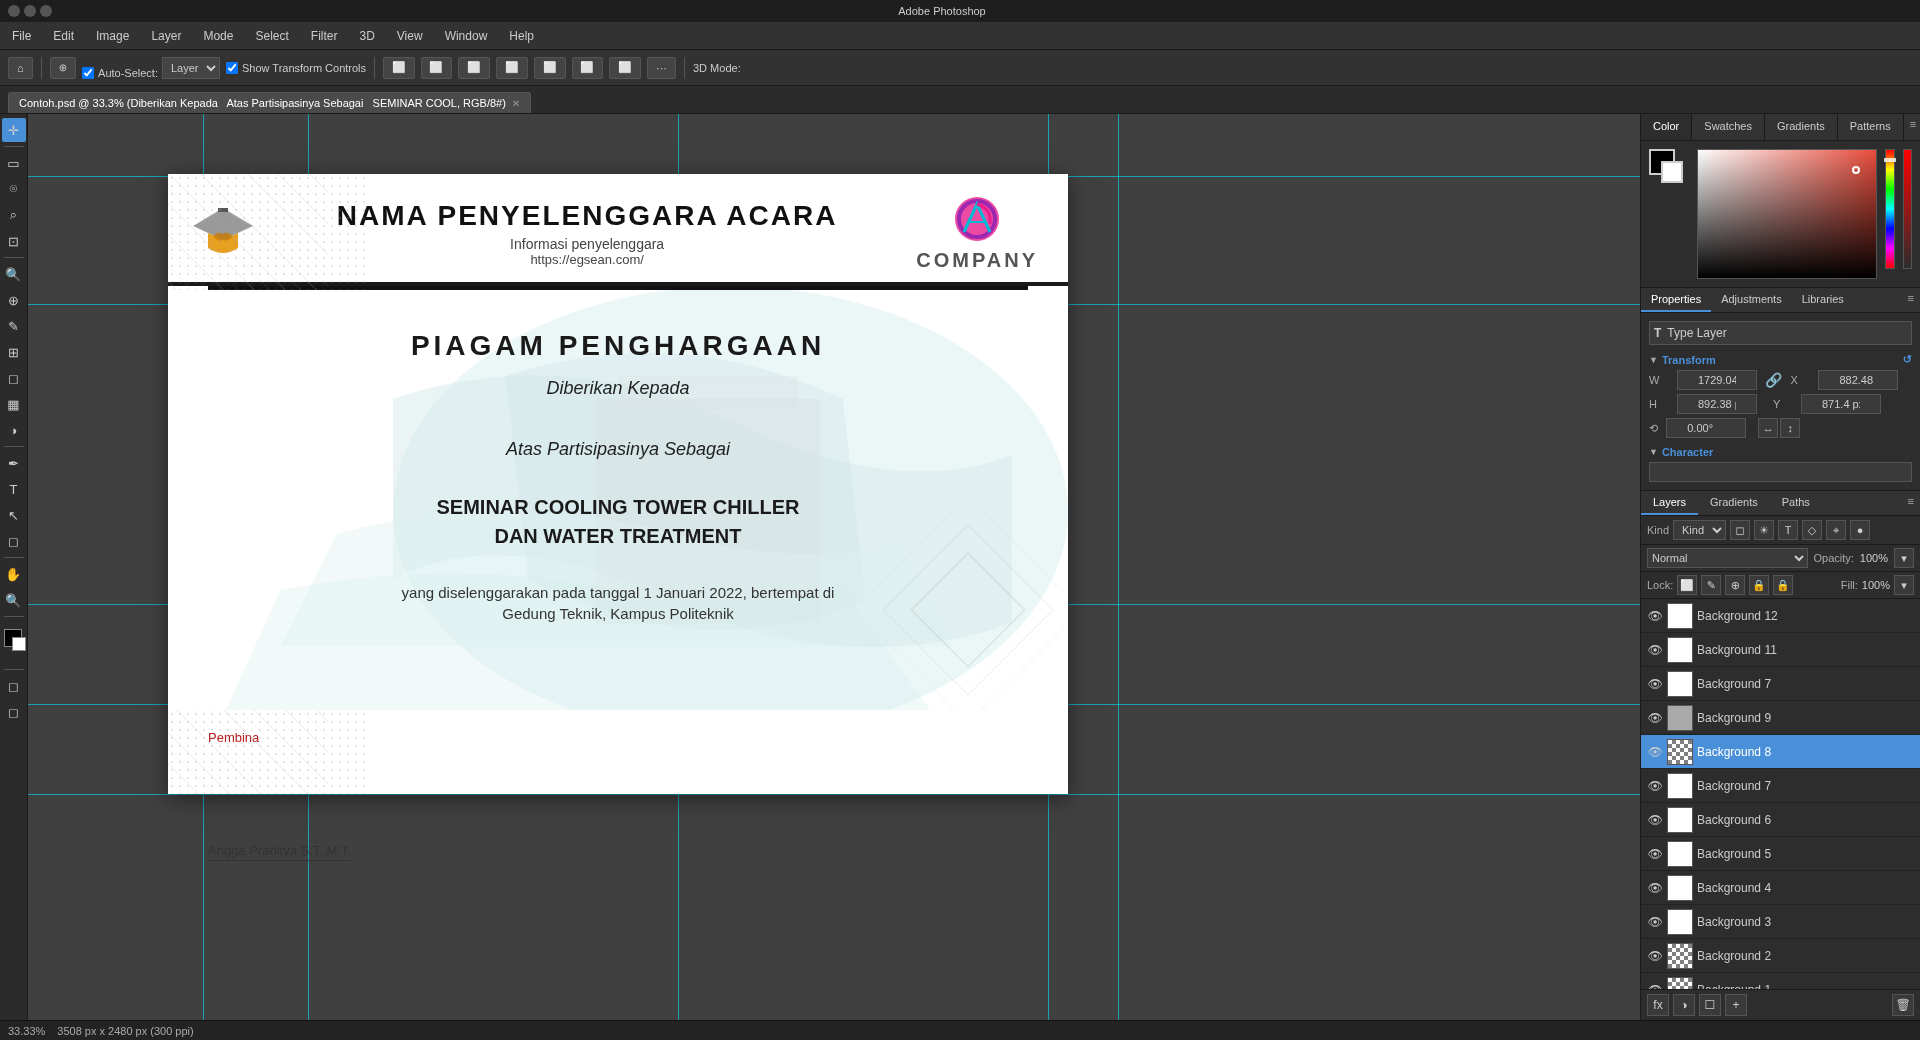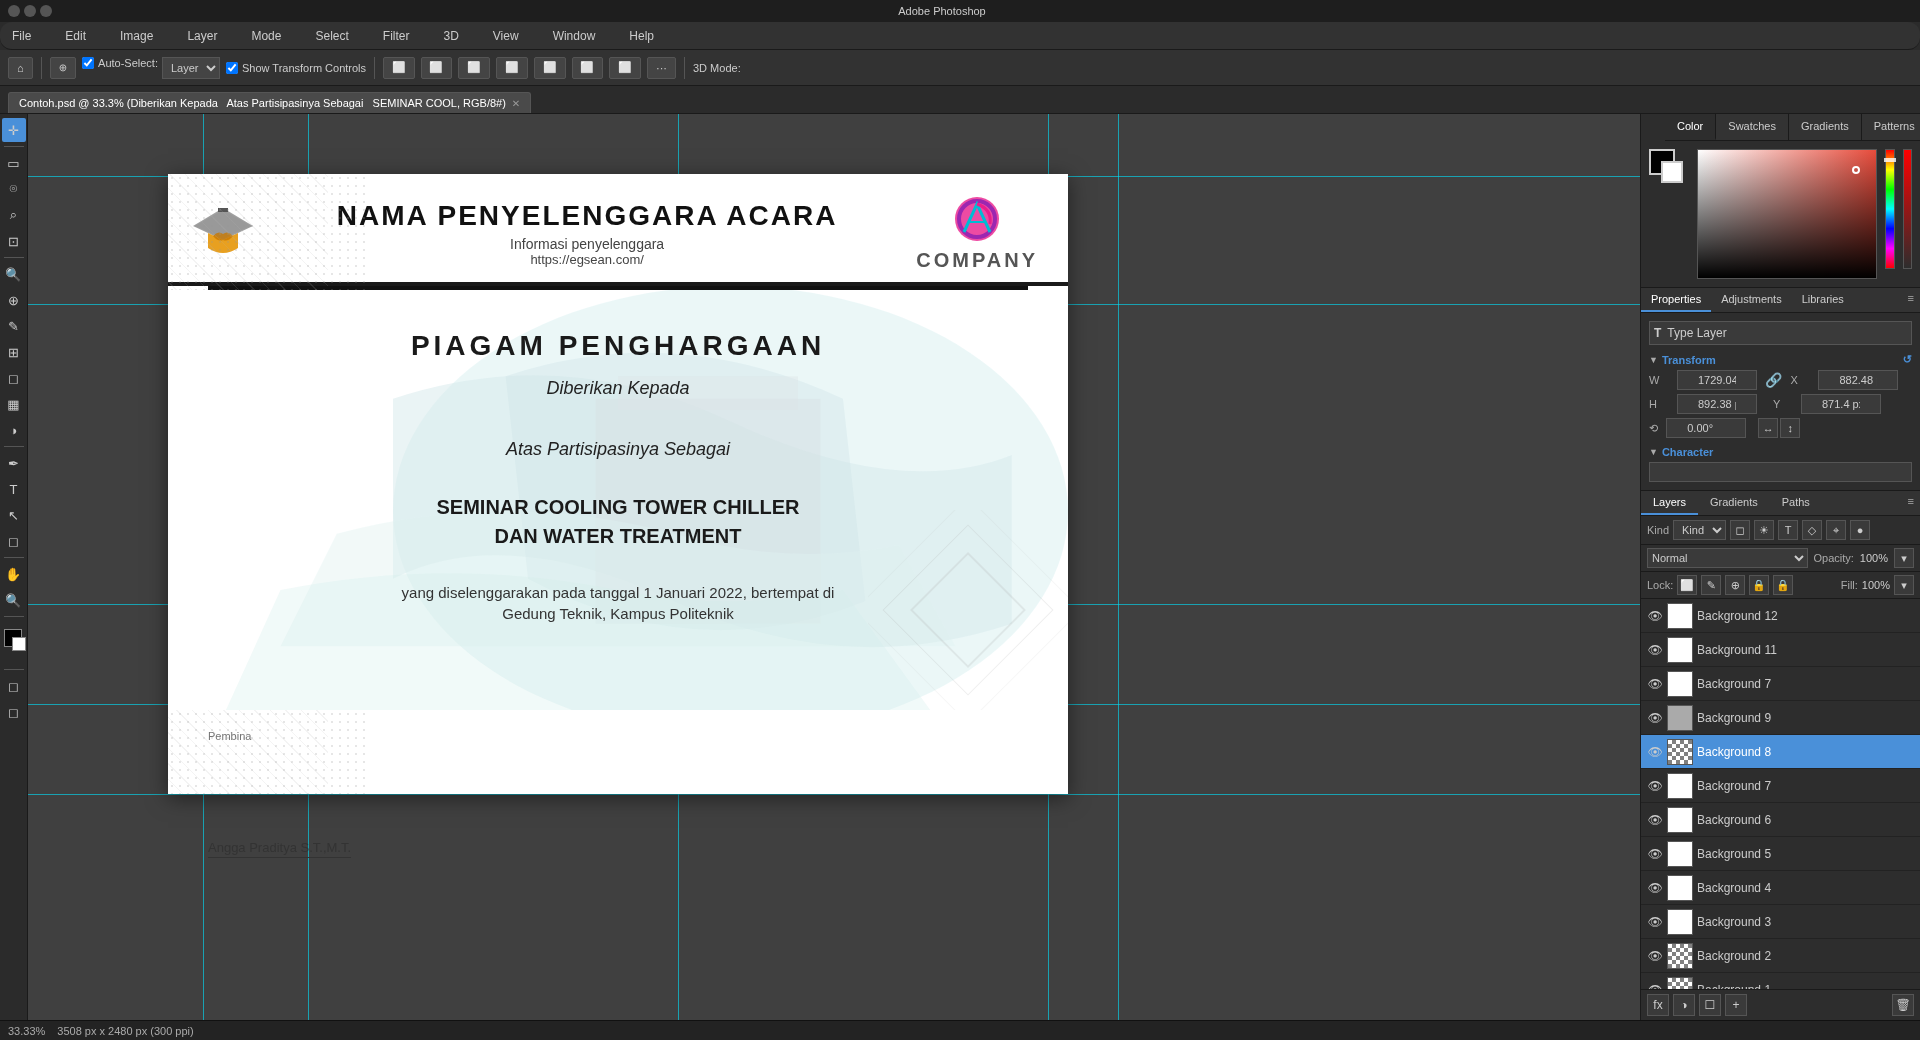--- a/index.html
+++ b/index.html
@@ -43,24 +43,23 @@
       font-size: 11px;
     }
 
     
     .menu-bar {
       background: #323232;
       height: 28px;
       display: flex;
       align-items: center;
       padding: 0 4px;
-      gap: 18px;
+      gap: 6px;
       flex-shrink: 0;
       border-bottom: 1px solid #1a1a1a;
-      border-radius: 12px;
     }
     .menu-item {
       color: #ccc;
       font-size: 12px;
       padding: 3px 8px;
       cursor: pointer;
       border-radius: 3px;
     }
 
     
@@ -91,21 +90,21 @@
     .toolbar-label { color: #ccc; font-size: 11px; }
     .toolbar-select {
       background: #444;
       border: 1px solid #555;
       color: #ccc;
       font-size: 11px;
       height: 22px;
       padding: 0 4px;
       cursor: pointer;
     }
-    .toolbar-checkbox { display: flex; align-items: flex-start; gap: 4px; color: #ccc; font-size: 11px; }
+    .toolbar-checkbox { display: flex; align-items: flex-end; gap: 4px; color: #ccc; font-size: 11px; }
 
     
     .tab-bar {
       background: #2b2b2b;
       height: 28px;
       display: flex;
       align-items: flex-end;
       padding: 0 8px;
       flex-shrink: 0;
       border-bottom: 1px solid #1a1a1a;
@@ -280,22 +279,22 @@
       justify-content: space-between;
       padding: 10px 40px 10px 40px;
       margin-top: 10px;
     }
     .cert-signatory {
       display: flex;
       flex-direction: column;
       gap: 4px;
     }
     .cert-role {
-      font-size: 11px;
-      color: #737373;
+      font-size: 13px;
+      color: #b91c1c;
     }
     .cert-name {
       font-size: 13px;
       color: #333;
       border-bottom: 1px solid #333;
       padding-bottom: 2px;
       margin-top: 40px;
     }
     .cert-date {
       font-size: 13px;
@@ -316,21 +315,20 @@
     
     .panel-top {
       background: #2d2d2d;
       border-bottom: 1px solid #1a1a1a;
       padding: 0;
     }
     .panel-tabs {
       display: flex;
       background: #333;
       border-bottom: 1px solid #1a1a1a;
-      margin-left: 24px;
     }
     .panel-tab {
       padding: 6px 12px;
       font-size: 11px;
       color: #ccc;
       cursor: pointer;
       border-right: 1px solid #1a1a1a;
     }
     .panel-tab.active {
       background: #2d2d2d;

